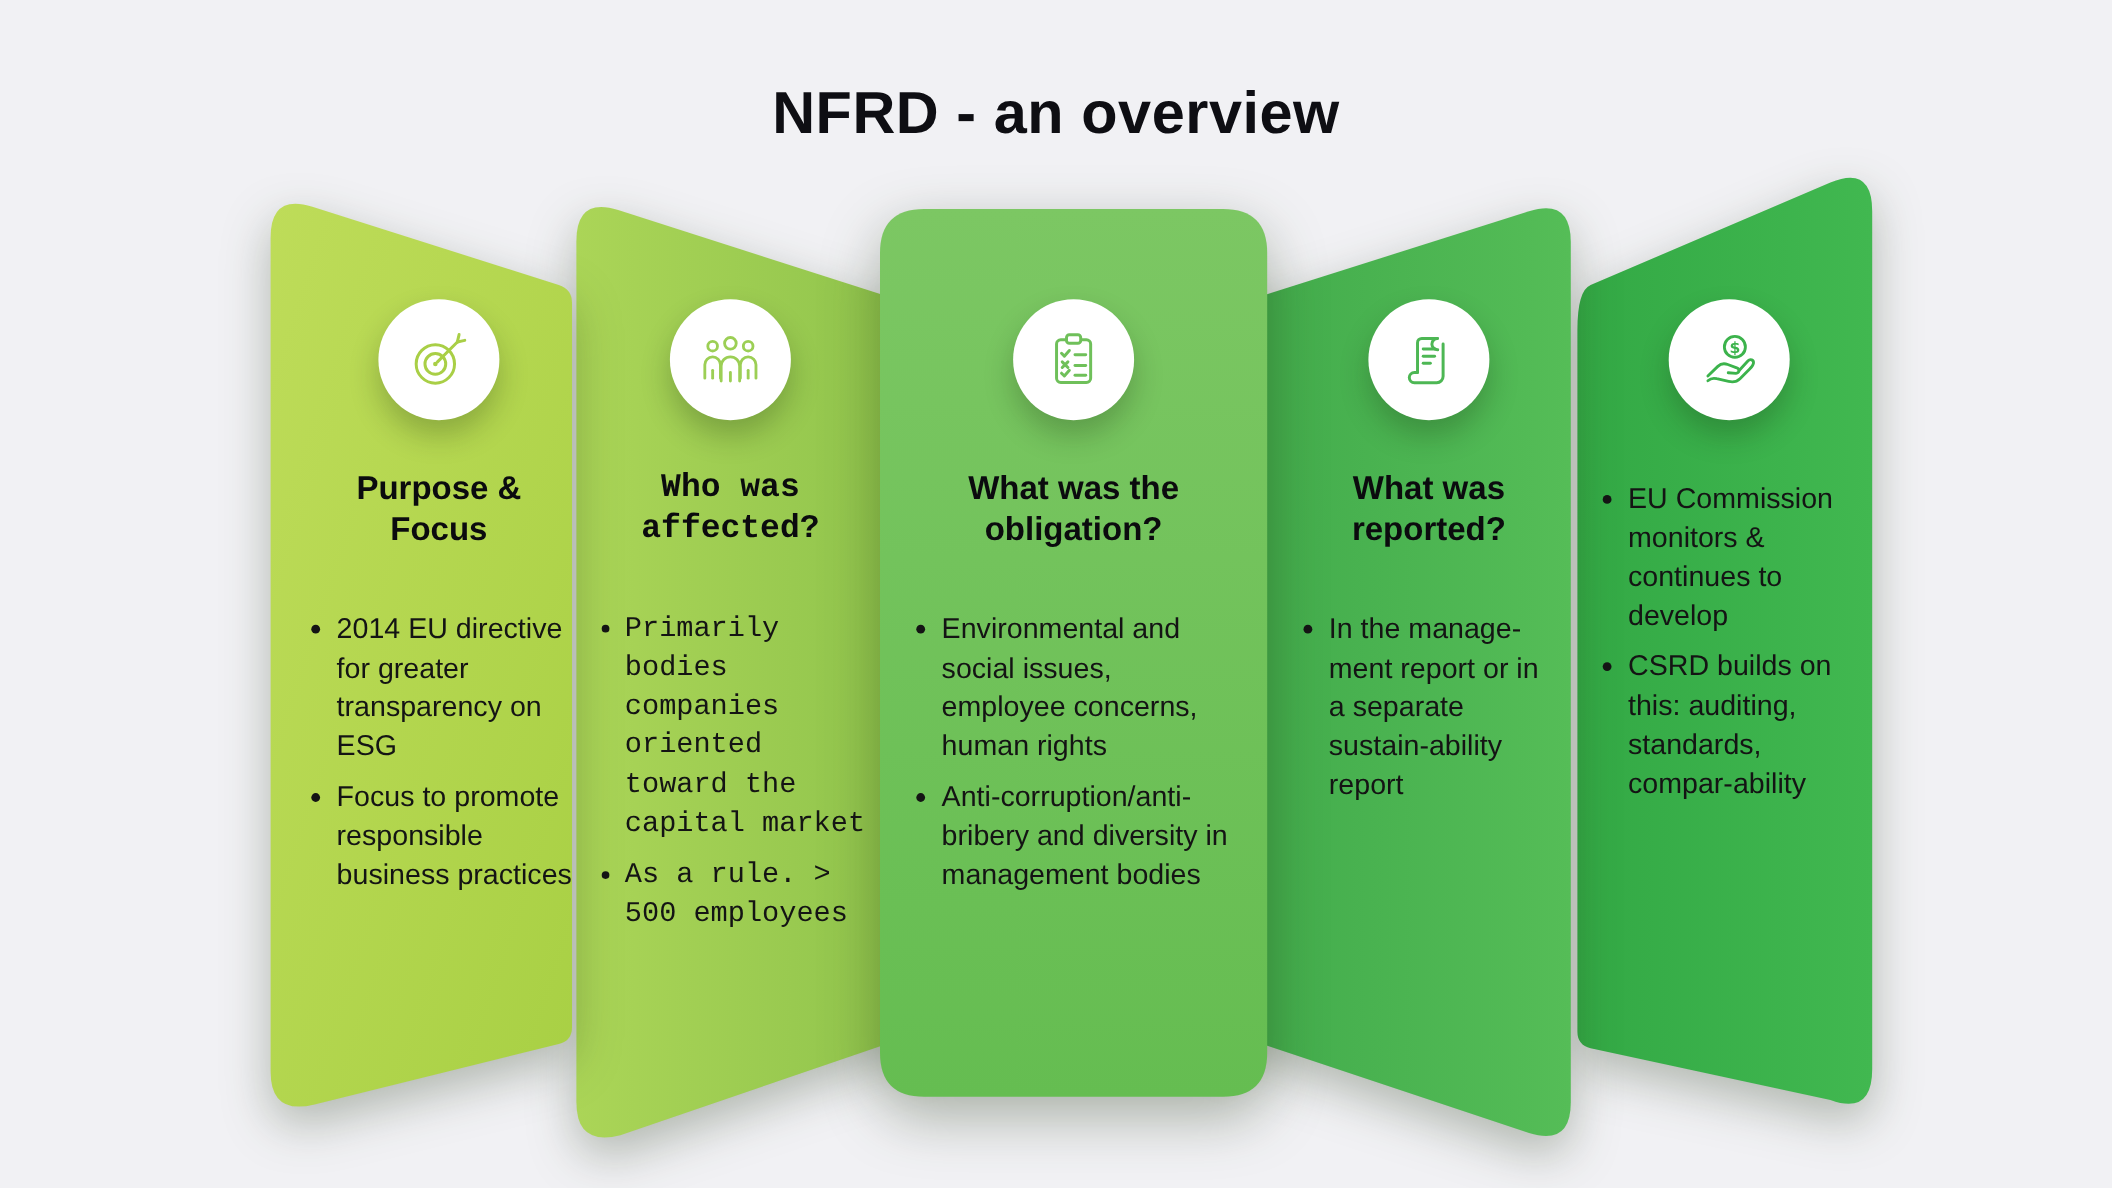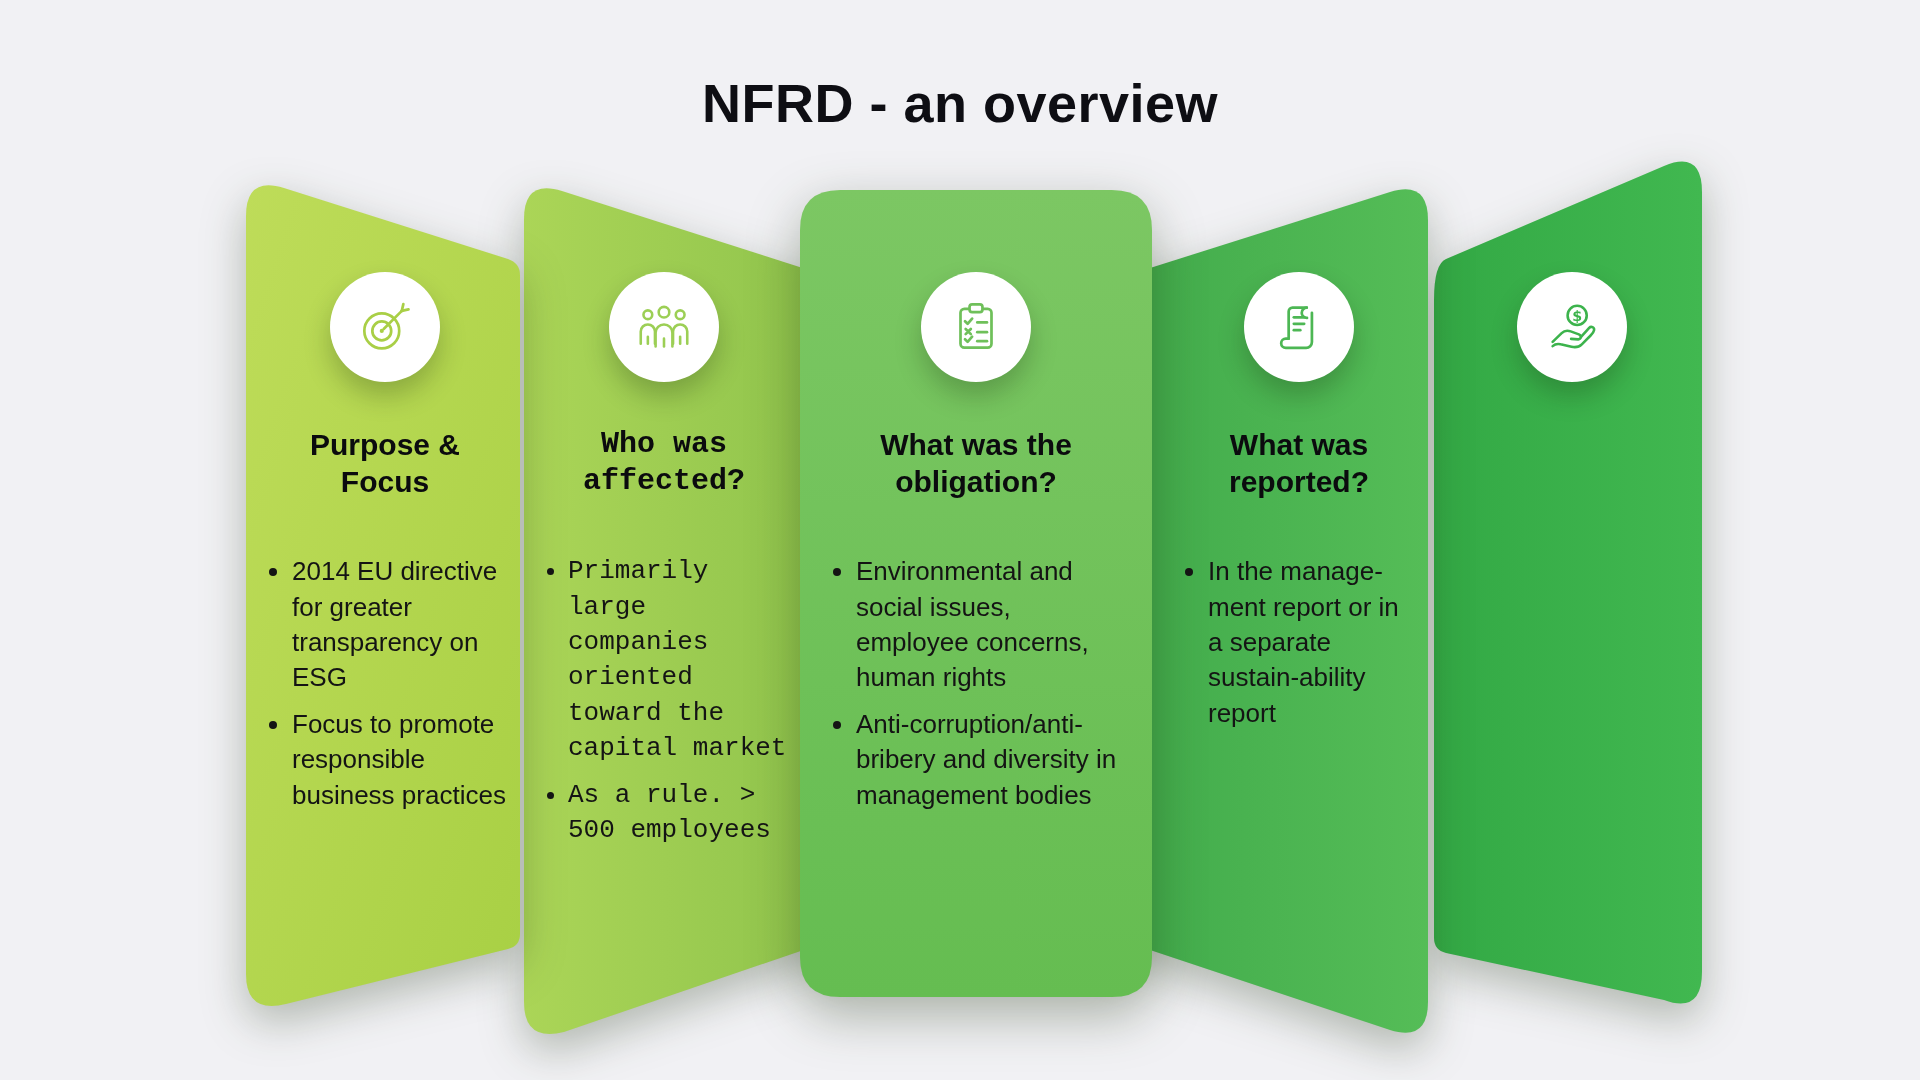--- a/index.html
+++ b/index.html
@@ -37,21 +37,21 @@
   }
   .panel-heading.wide{max-width:240px;}
 
   .panel-bullets{
     margin:54px 0 0 0;padding:0 0 0 30px;
     font-size:26px;line-height:1.36;color:#141414;
   }
   .panel-bullets li{margin:11px 0 3px 0;}
 
   
-  .pc1{left:262px;width:246px;}
+  .pc1{left:276px;width:246px;}
   .pc2{left:538px;width:252px;}
   .pc3{left:826px;width:300px;}
   .pc4{left:1178px;width:242px;}
   .pc5{left:1450px;width:244px;}
 </style>
 </head>
 <body>
 
 <div class="canvas">
 
@@ -116,21 +116,21 @@
         <circle cx="36.5" cy="14.5" r="3.4"></circle>
         <path d="M31,37 V27.5 a5.5,5.5 0 0 1 11,0 V37"></path>
         <path d="M36.5,37 V31.5"></path>
         <circle cx="24" cy="12.5" r="4.1" fill="#fff"></circle>
         <path d="M17.5,39 V28.5 a6.5,6.5 0 0 1 13,0 V39" fill="#fff"></path>
         <path d="M24,39 V33"></path>
       </svg>
     </div>
     <div class="panel-heading">Who was affected?</div>
     <ul class="panel-bullets">
-      <li>Primarily large companies oriented toward the capital market</li>
+      <li>Primarily bodies companies oriented toward the capital market</li>
       <li>As a rule. &gt; 500 employees</li>
     </ul>
   </div>
 
   <div class="panel-content pc4" style="color: rgb(77, 183, 84);">
     <div class="icon-badge">
       <svg viewBox="0 0 48 48" fill="none" stroke="currentColor" stroke-width="2.1" stroke-linecap="round" stroke-linejoin="round">
         <path d="M30,9 a4,4 0 1 0 0.2,8"></path>
         <path d="M30,9 H19 a3,3 0 0 0 -3,3 V33"></path>
         <path d="M16,33 H13.8 a3.6,3.6 0 0 0 0,7.2 H29.5 a4.5,4.5 0 0 0 4.5,-4.5 V13"></path>
@@ -167,15 +167,19 @@
 
   <div class="panel-content pc5" style="color: rgb(60, 179, 76);">
     <div class="icon-badge">
       <svg viewBox="0 0 48 48" fill="none" stroke="currentColor" stroke-width="2" stroke-linecap="round" stroke-linejoin="round">
         <circle cx="28" cy="15" r="7.4"></circle>
         <text x="28" y="19" text-anchor="middle" font-size="11" font-weight="bold" fill="currentColor" stroke="none" font-family="'DejaVu Sans',sans-serif">$</text>
         <path d="M9,35.5 L16,28.7 C18,26.8 20.5,26.5 23,27.4 L29.3,29.7 C31.6,30.6 31.3,33.4 28.8,33.6 L23.3,33.2"></path>
         <path d="M31,31.6 L37.3,24.7 C38.8,23.1 41.4,24.2 41.1,26.4 C40.9,27.8 39.9,29.1 38.4,30.6 L31.6,37.4 C29.6,39.4 26.6,40 23.6,39.3 L15.2,37.4 C12.8,36.8 10.7,37.3 9,38.8"></path>
       </svg>
     </div>
+    <ul class="panel-bullets">
+      <li>EU Commission monitors &amp; continues to develop</li>
+      <li>CSRD builds on this: auditing, standards, compar-ability</li>
+    </ul>
   </div>
 
 </div>
 
 </body></html>

